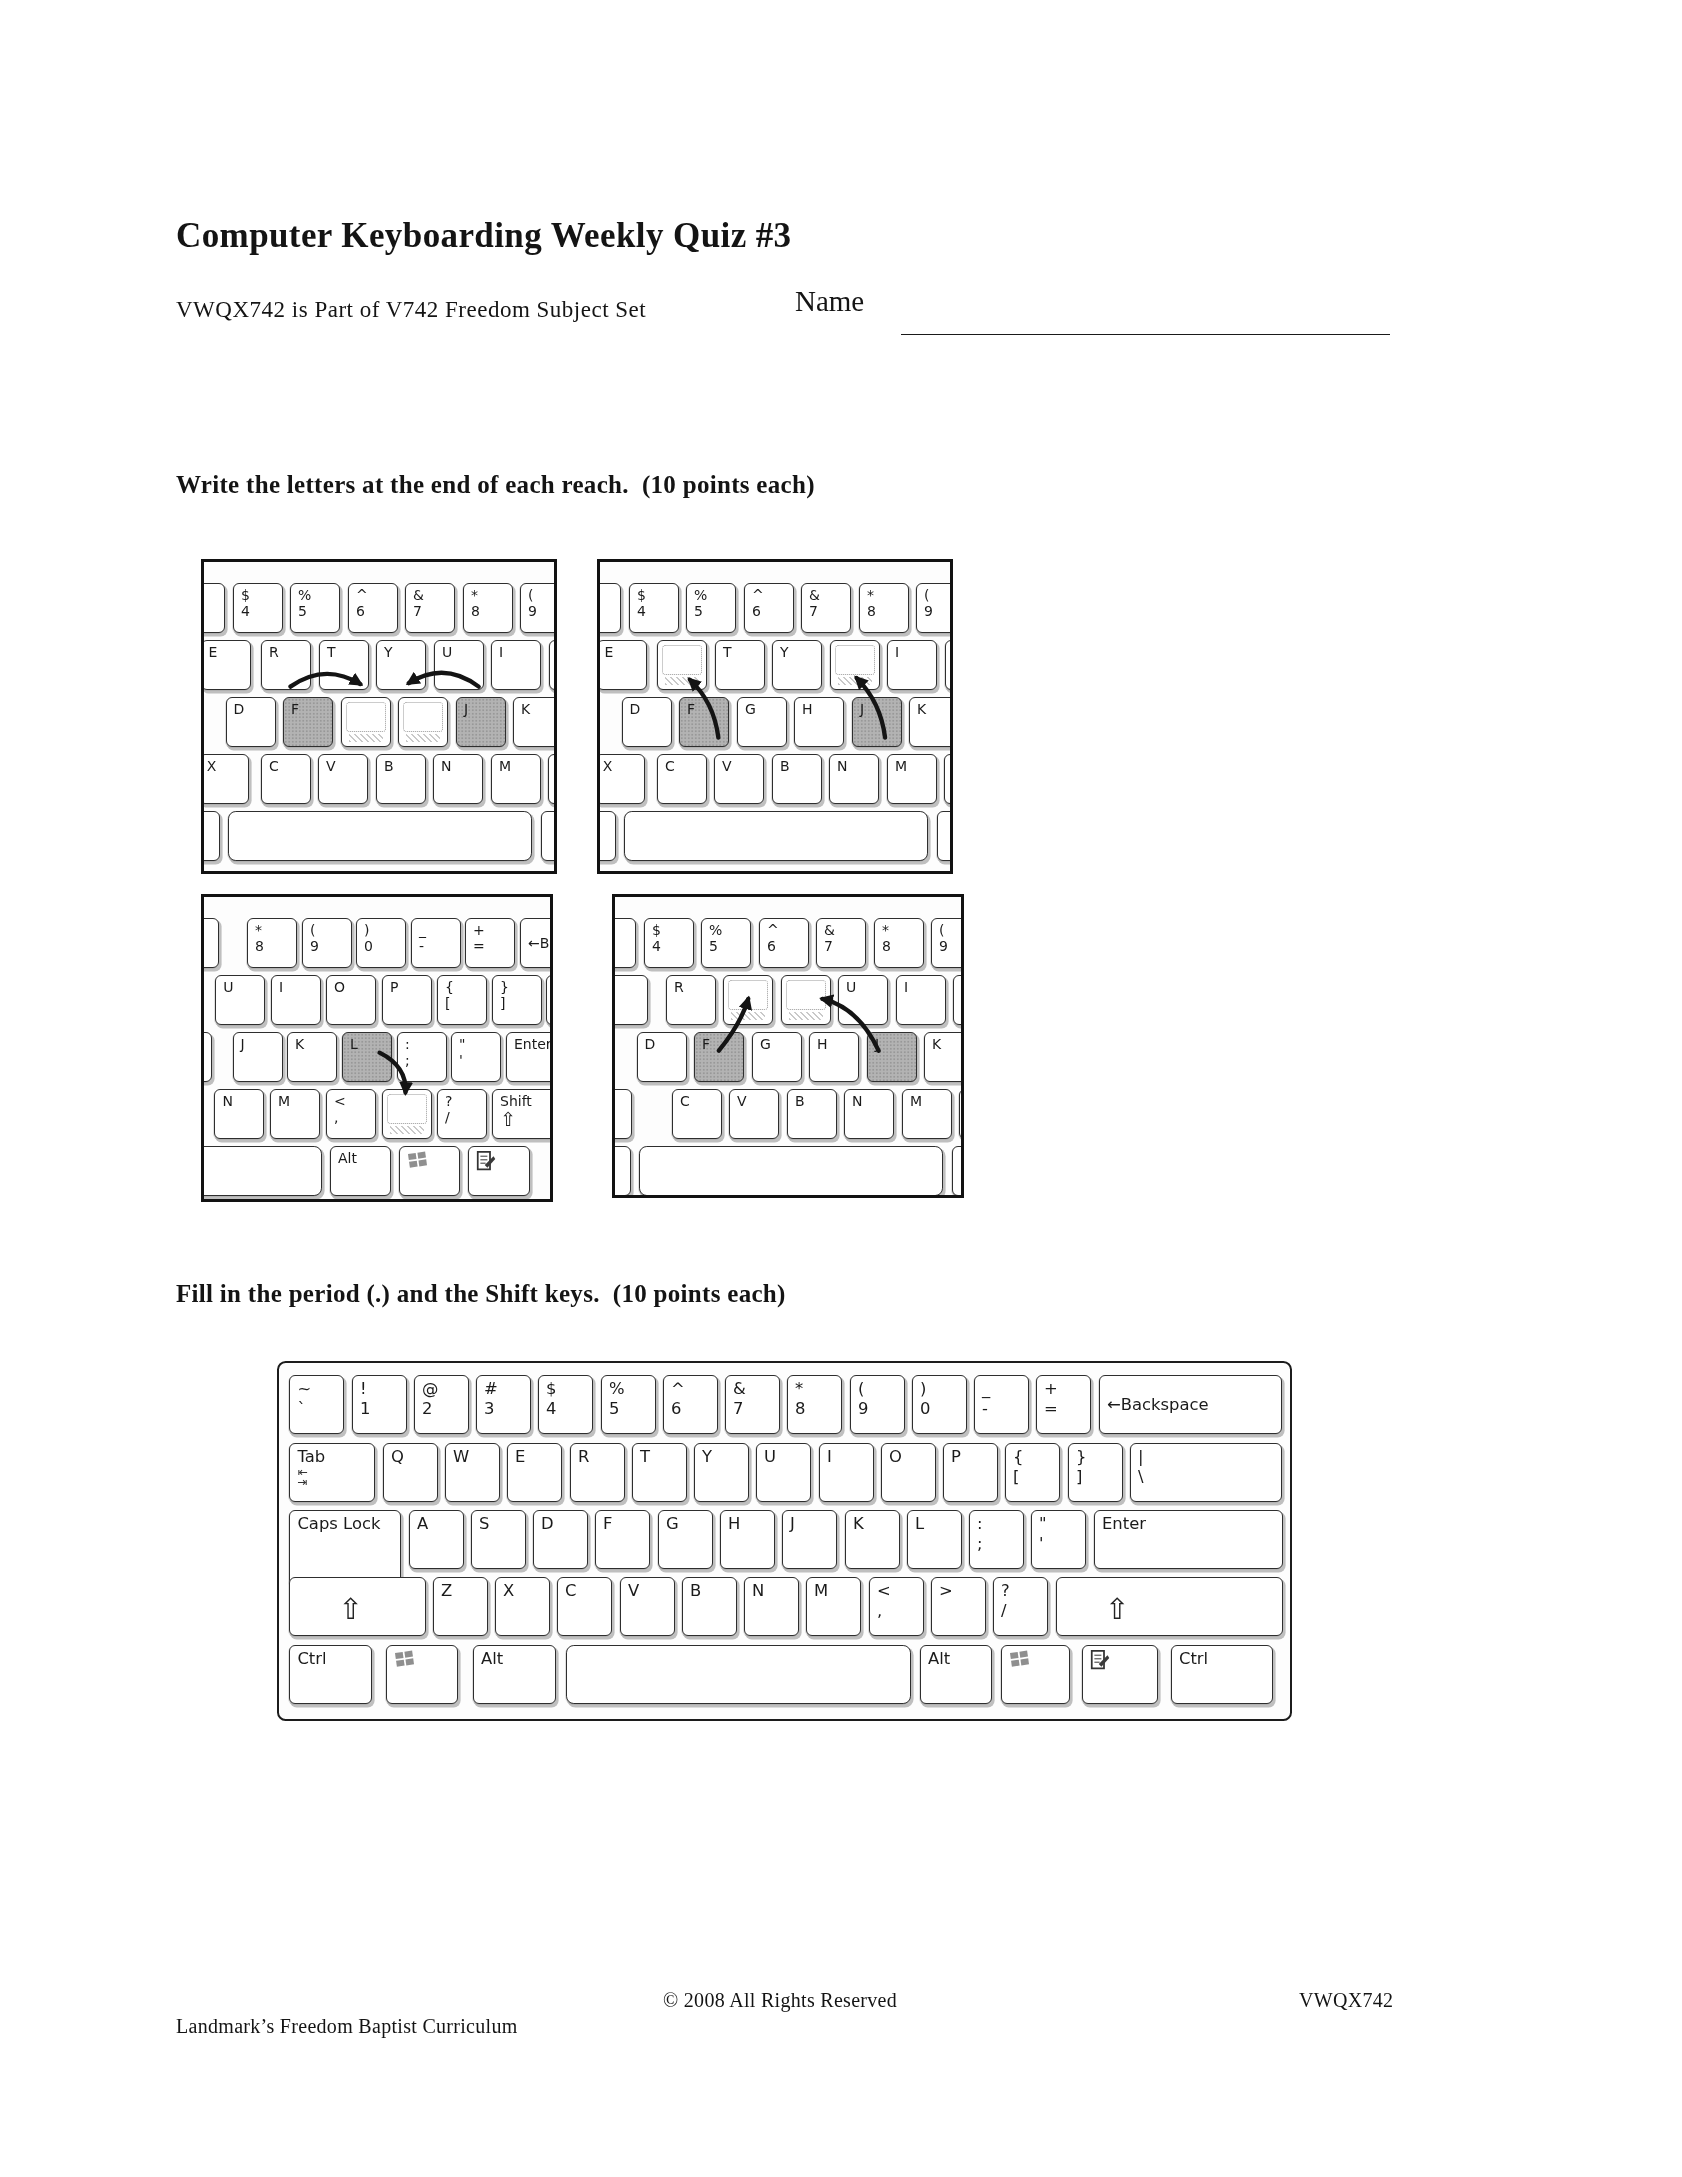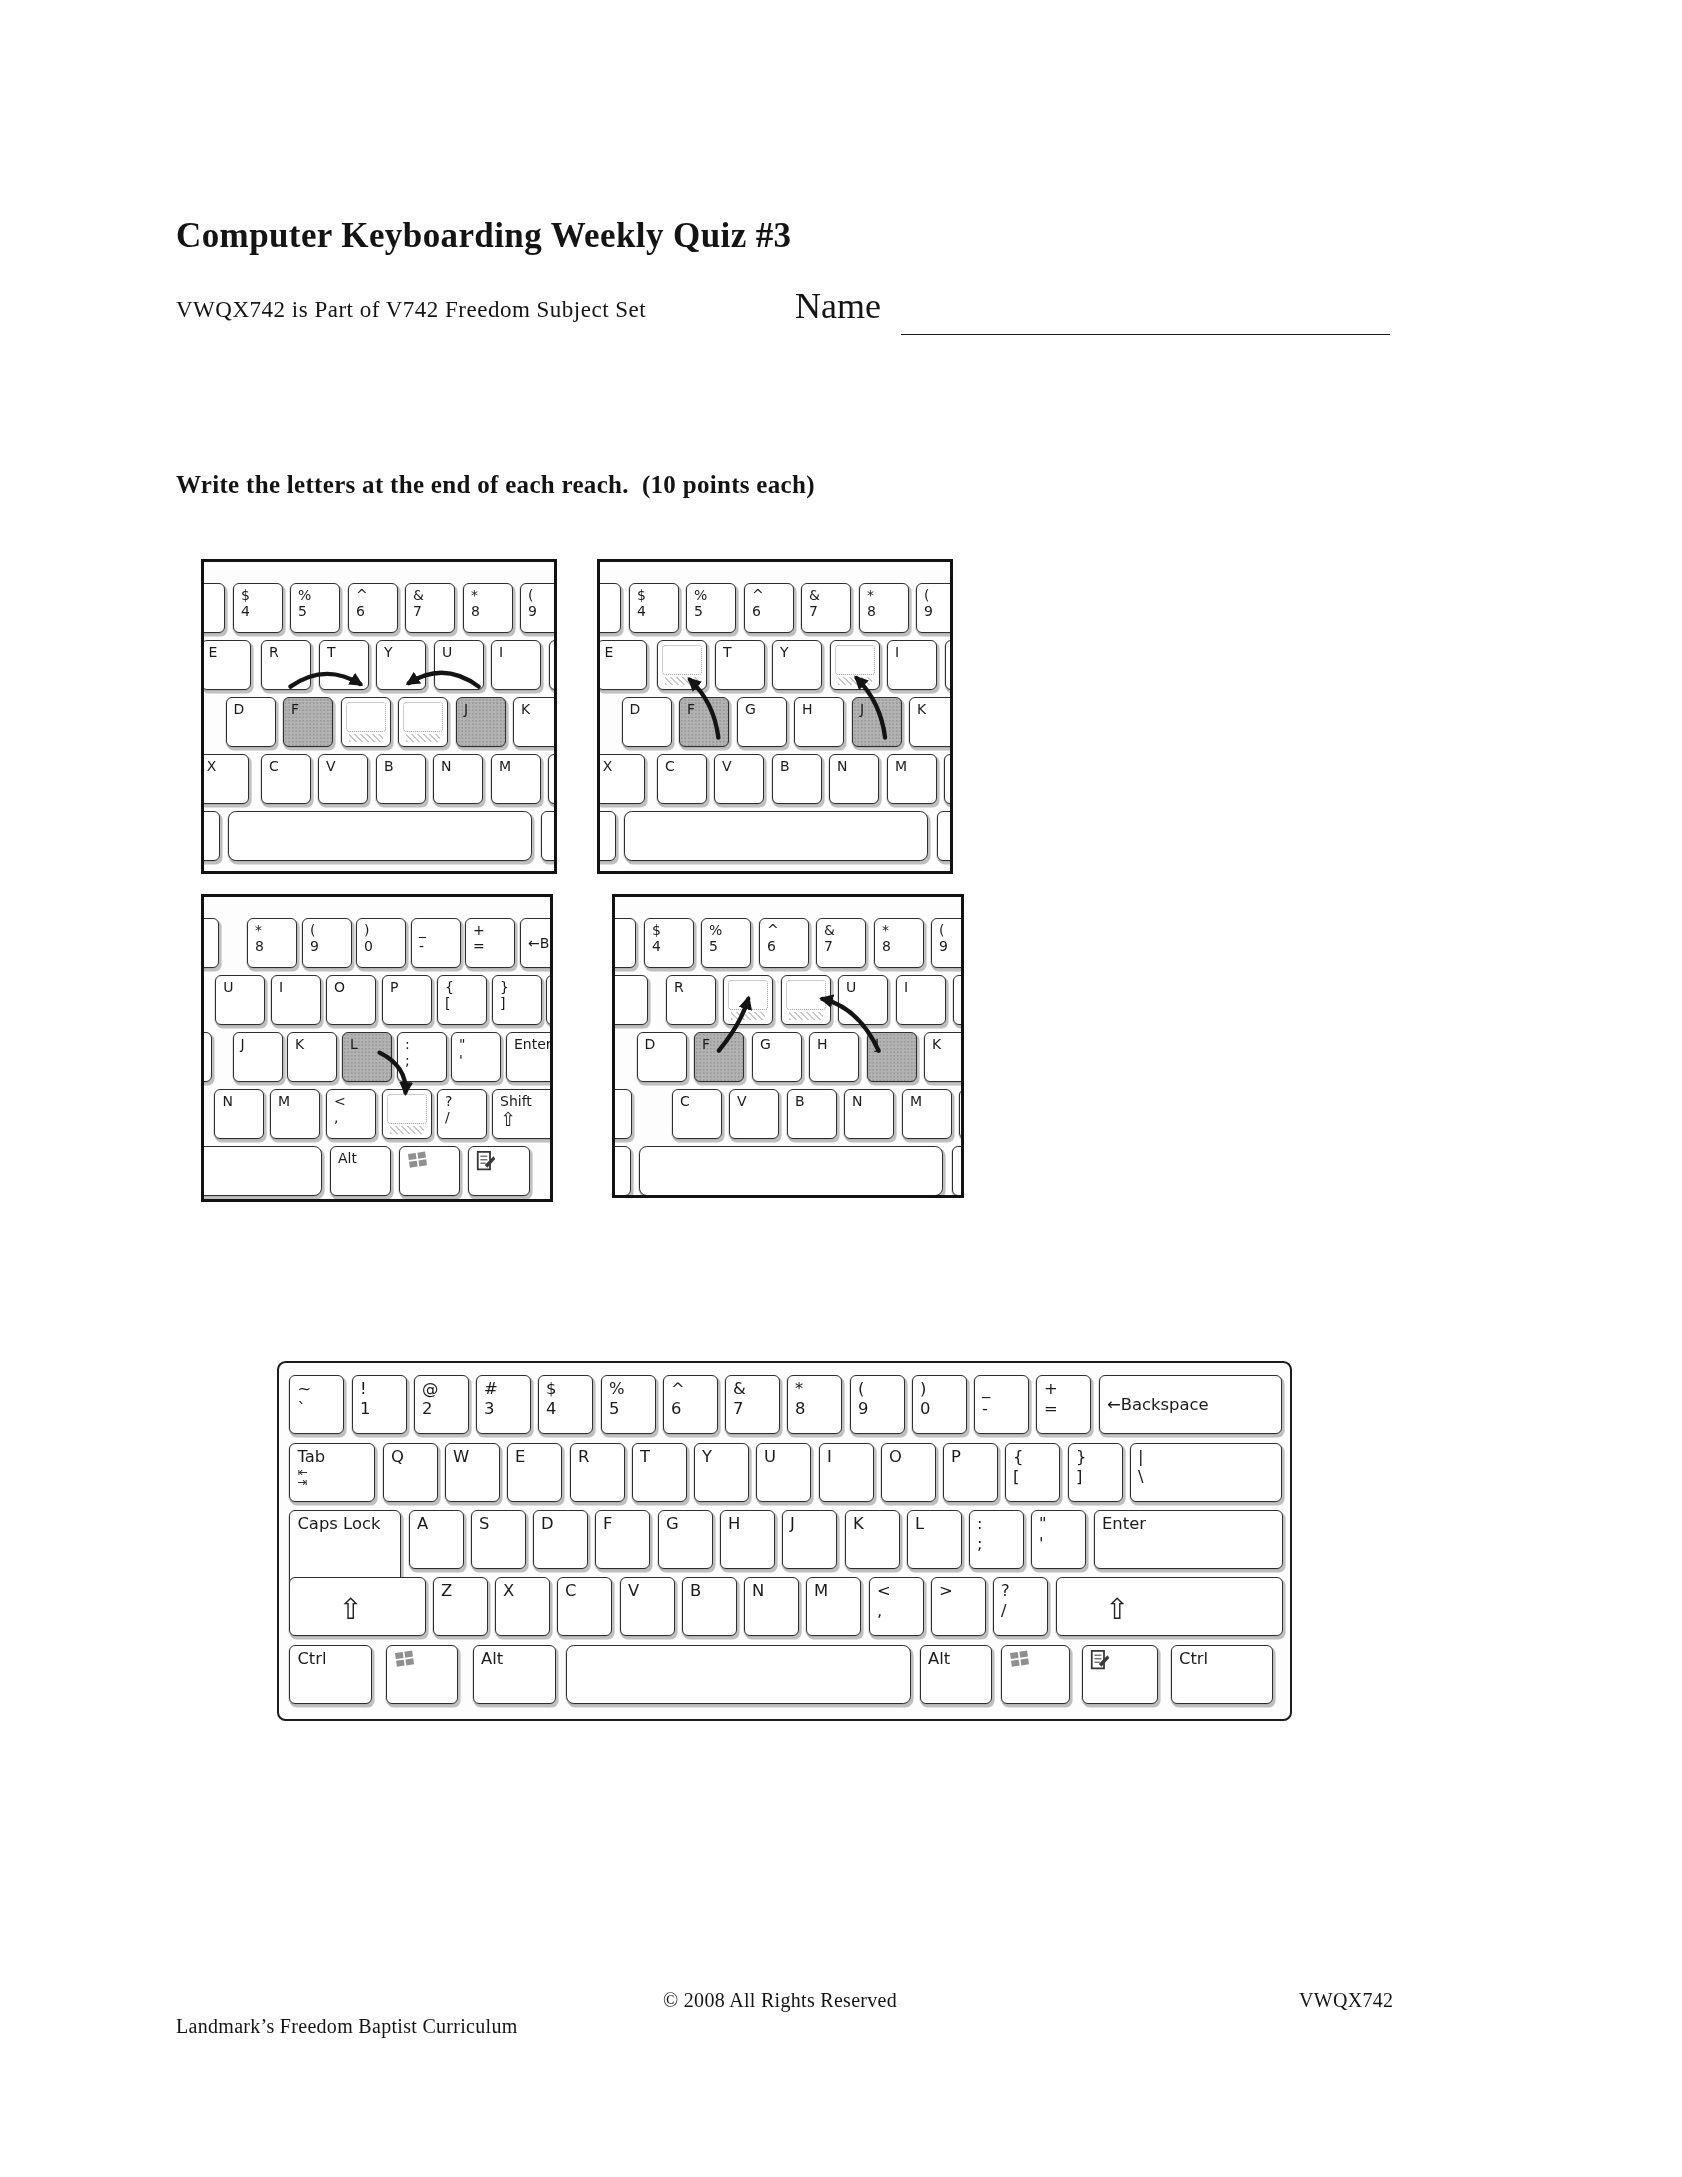--- a/index.html
+++ b/index.html
@@ -1,20 +1,20 @@
 <!DOCTYPE html>
 <html style="font-size:14px"><head>
 <meta charset="utf-8">
 <style>
   html,body{margin:0;padding:0;background:#e8e8e8;}
   .page{position:relative;width:1683px;height:2177px;background:#ffffff;overflow:hidden;
         font-family:"Liberation Serif", serif;color:#141414;text-align:right;}
   .title{position:absolute;left:176px;top:216px;font-size:35px;font-weight:bold;letter-spacing:0.4px;white-space:pre;}
   .subtitle{position:absolute;left:176px;top:297px;font-size:23px;letter-spacing:0.5px;white-space:pre;}
-  .name-label{position:absolute;left:795px;top:285px;font-size:36px;white-space:pre;}
+  .name-label{position:absolute;left:795px;top:285px;font-size:29px;white-space:pre;}
   .name-line{position:absolute;left:901px;top:289px;width:489px;height:45px;border-bottom:1.7px solid #1a1a1a;}
   .sec-heading{position:absolute;font-size:25px;font-weight:bold;white-space:pre;letter-spacing:0.3px;}
   #sec1{left:176px;top:471px;}
   #sec2{left:176px;top:1280px;}
   .footer-item{position:absolute;top:1989px;font-size:20px;letter-spacing:0.3px;white-space:pre;}
   #f-left{left:176px;margin-top:26px;} #f-center{left:663px;} #f-right{left:1299px;}
 
   
   .kb{position:absolute;background:#fdfdfd;border:3.5px solid #121212;overflow:hidden;box-sizing:border-box;}
   #kb1{left:201px;top:559px;width:356px;height:315px;}
@@ -674,20 +674,21 @@
       </div>
       <div class="key s" style="left: 337px; top: 249px; width: 43px; height: 50px;">
         <div class="lab"></div>
       </div>
       <svg class="arrows" width="345" height="297" viewBox="0 0 399 344">
         <path d="M 120 178 Q 146 146 154 118" fill="none" stroke="#141414" stroke-width="5" stroke-linecap="round" marker-end="url(#ah)"></path>
         <path d="M 305 178 Q 282 128 240 118" fill="none" stroke="#141414" stroke-width="5" stroke-linecap="round" marker-end="url(#ah)"></path>
       </svg>
     </div>
 
+  <div id="sec2" class="sec-heading">Fill in the period (.) and the Shift keys.  (10 points each)</div>
 
   <div id="bigkb" class="kb">
       <div class="key b" style="left: 10.4px; top: 12px; width: 55px; height: 59px;">
         <div class="lab">
           <span>~</span>
           <span>`</span>
         </div>
       </div>
       <div class="key b" style="left: 73px; top: 12px; width: 55px; height: 59px;">
         <div class="lab">

